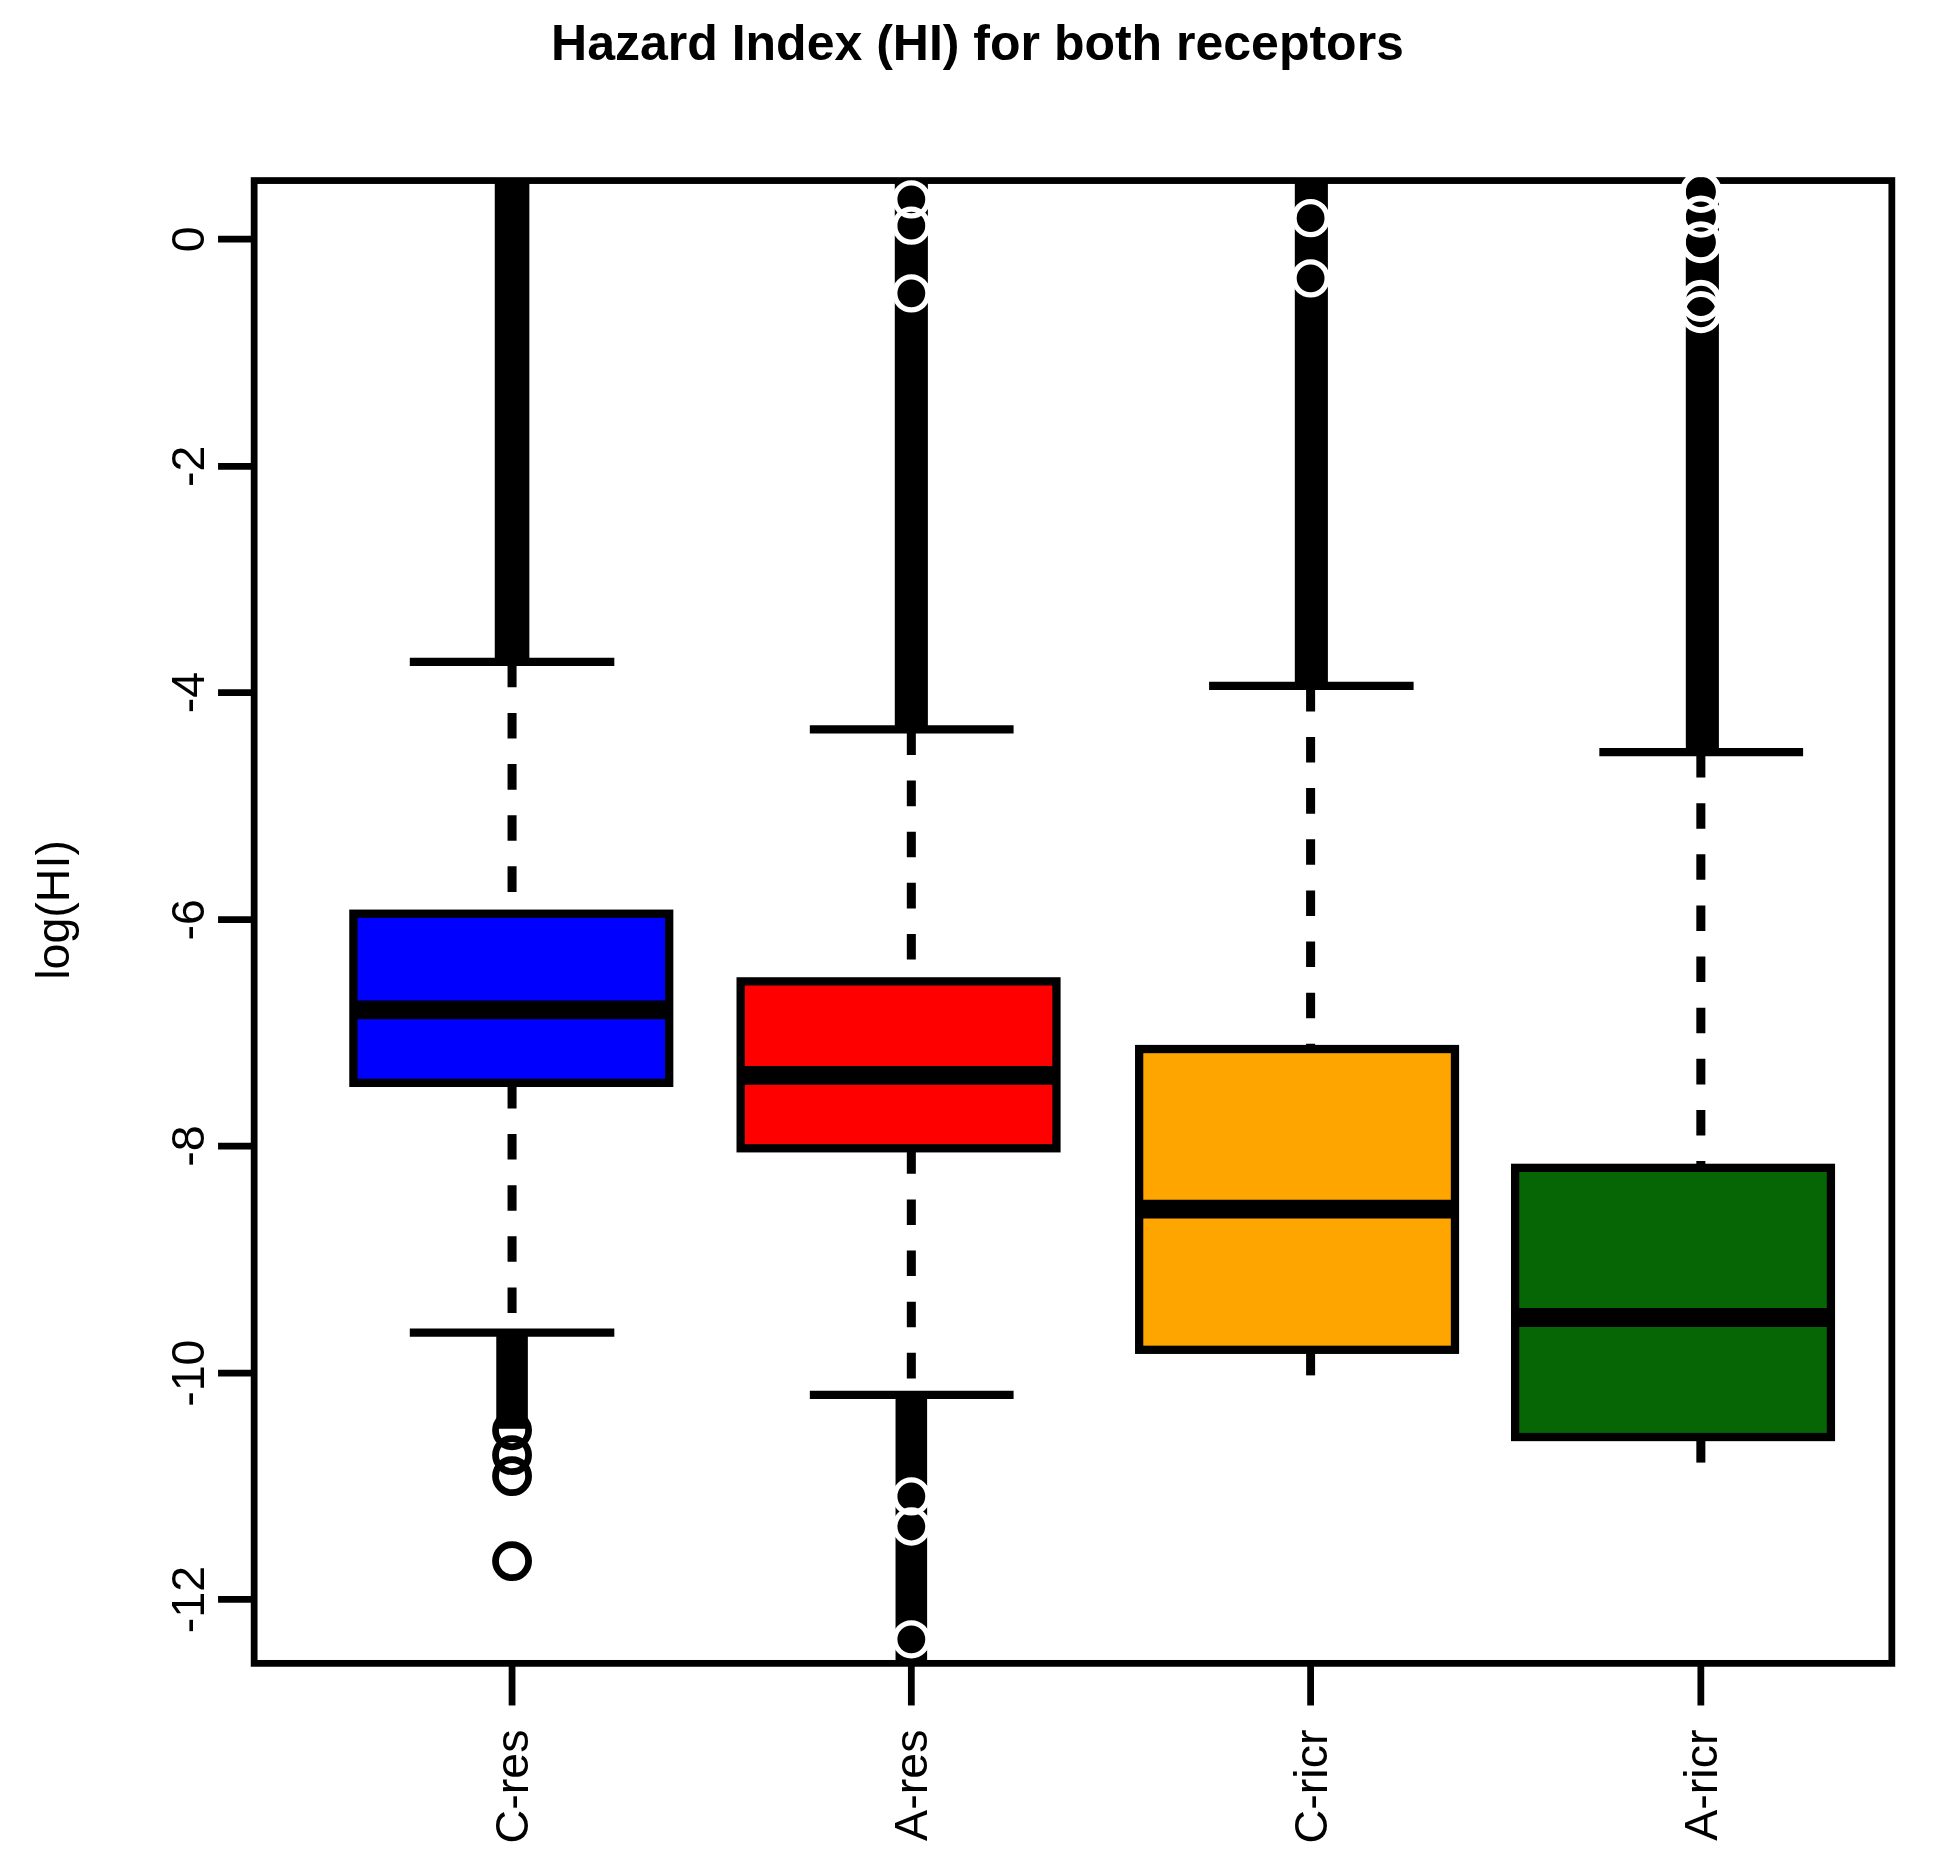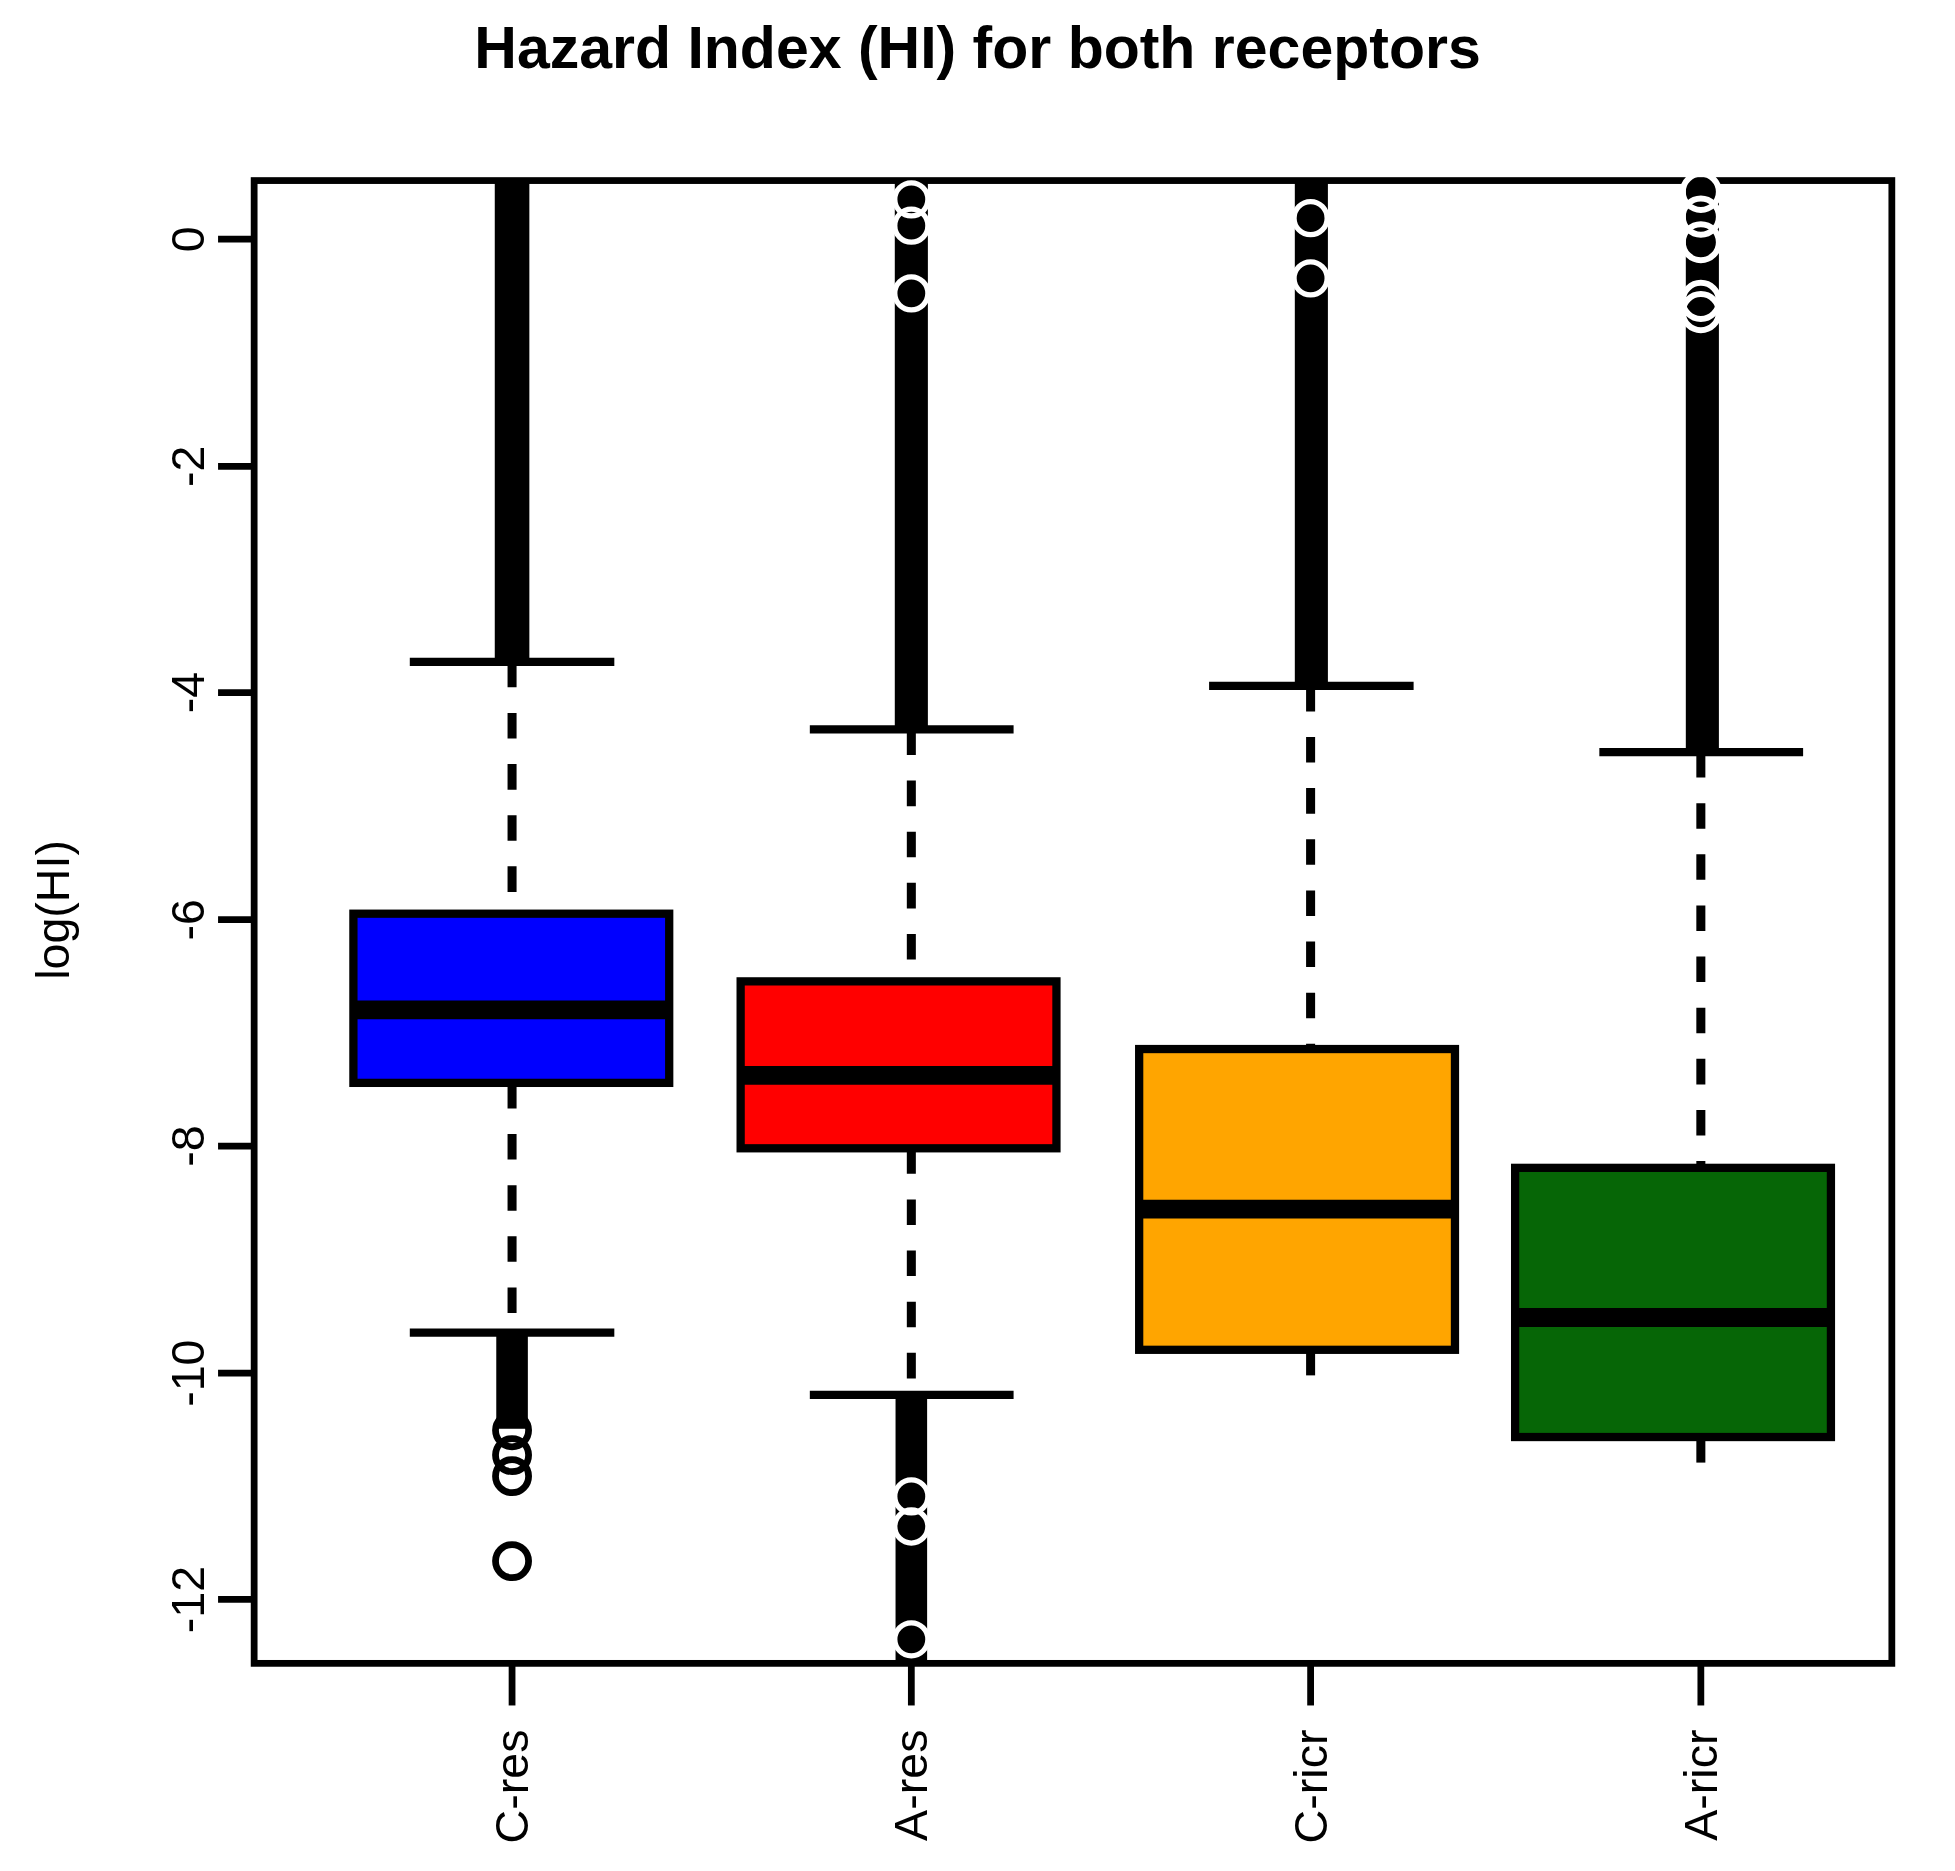--- a/index.html
+++ b/index.html
@@ -13,21 +13,21 @@
     width: 1955px;
     height: 1871px;
     background: #ffffff;
     overflow: hidden;
   }
   #chart-title {
     position: absolute;
     left: 0; top: 13.5px;
     width: 1955px;
     text-align: center;
-    font-size: 59px;
+    font-size: 50px;
     font-weight: bold;
     color: #000000;
     letter-spacing: 0px;
     font-family: "Liberation Sans", sans-serif;
   }
   #plot-svg {
     position: absolute;
     left: 0; top: 0;
   }
   .axis-tick-label {

